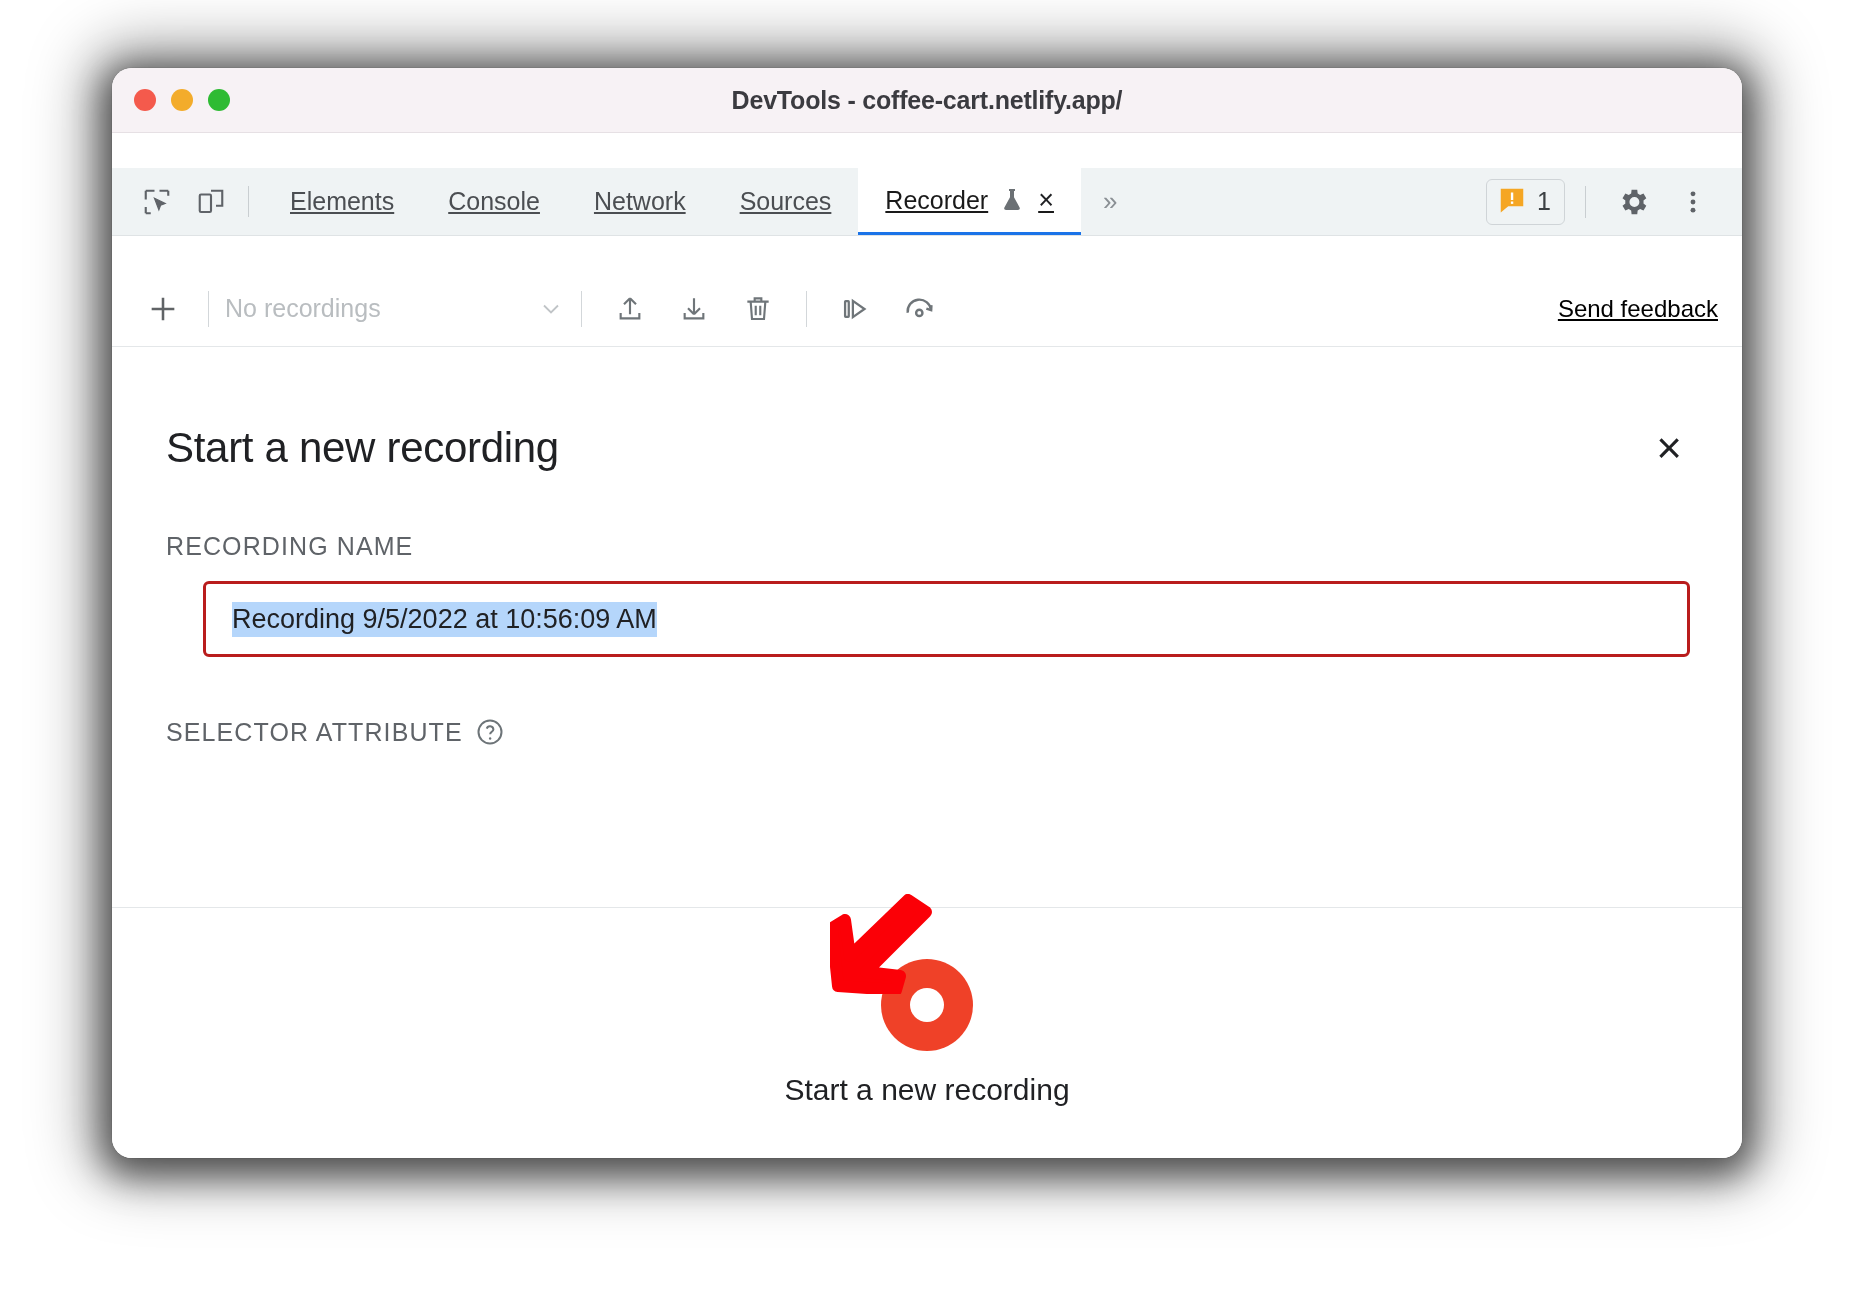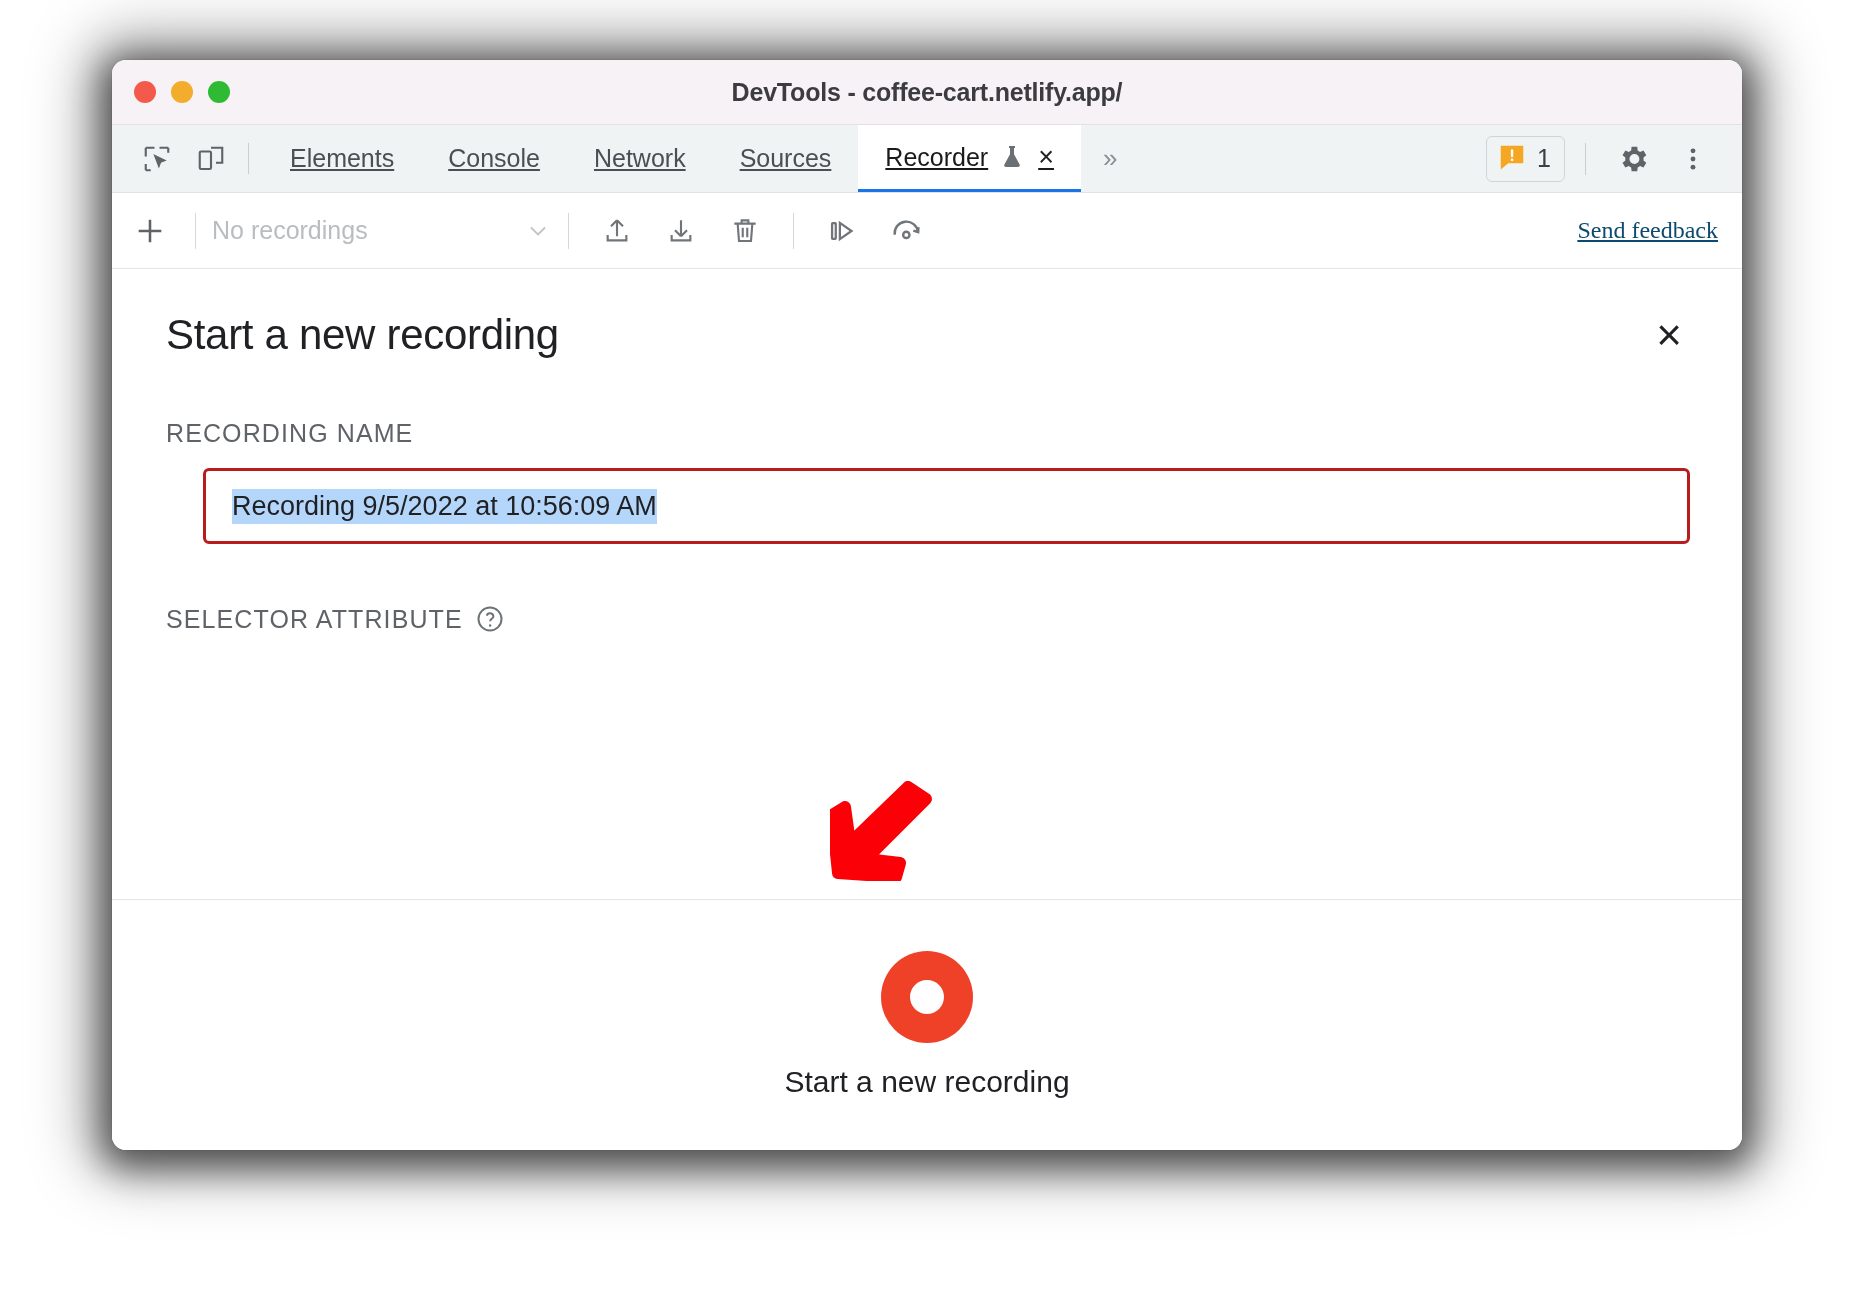--- a/index.html
+++ b/index.html
@@ -20,31 +20,32 @@
     width: 1854px;
     height: 1310px;
     background: #ffffff;
     box-sizing: border-box;
   }
 
   
   .window {
     position: absolute;
     left: 112px;
-    top: 60px;
+    top: 68px;
     width: 1630px;
     height: 1090px;
     background: #ffffff;
-    border-radius: 14px;
+    border-radius: 20px;
     box-shadow: 0 0 0 1px rgba(0,0,0,0.06),
                 0 8px 34px 10px rgba(0,0,0,0.55),
                 0 0 60px 24px rgba(0,0,0,0.35);
     overflow: hidden;
     display: flex;
     flex-direction: column;
+    gap: 35px;
   }
 
   
   .titlebar {
     position: relative;
     height: 64px;
     min-height: 64px;
     background: #f7f2f5;
     border-bottom: 1px solid #e6e0e4;
     display: flex;
@@ -159,21 +160,21 @@
   }
 
   
   .rec-toolbar {
     height: 76px;
     min-height: 76px;
     background: #ffffff;
     border-bottom: 1px solid #e4e7e9;
     display: flex;
     align-items: center;
-    padding: 0 24px 0 9px;
+    padding: 0 24px 0 22px;
     box-sizing: border-box;
   }
   .plus-btn {
     width: 58px;
     height: 58px;
     display: flex;
     align-items: center;
     justify-content: center;
     color: #606366;
   }
@@ -190,23 +191,22 @@
     width: 64px;
     height: 58px;
     display: flex;
     align-items: center;
     justify-content: center;
     color: #6f7579;
   }
   .send-feedback {
     margin-left: auto;
     font-size: 24px;
-    color: #0c4a6e;
+    color: #000000;
     text-decoration: underline;
-    font-family: Liberation Serif, serif;
   }
 
   
   .panel {
     flex: 1;
     background: #ffffff;
     position: relative;
     display: flex;
     flex-direction: column;
   }

